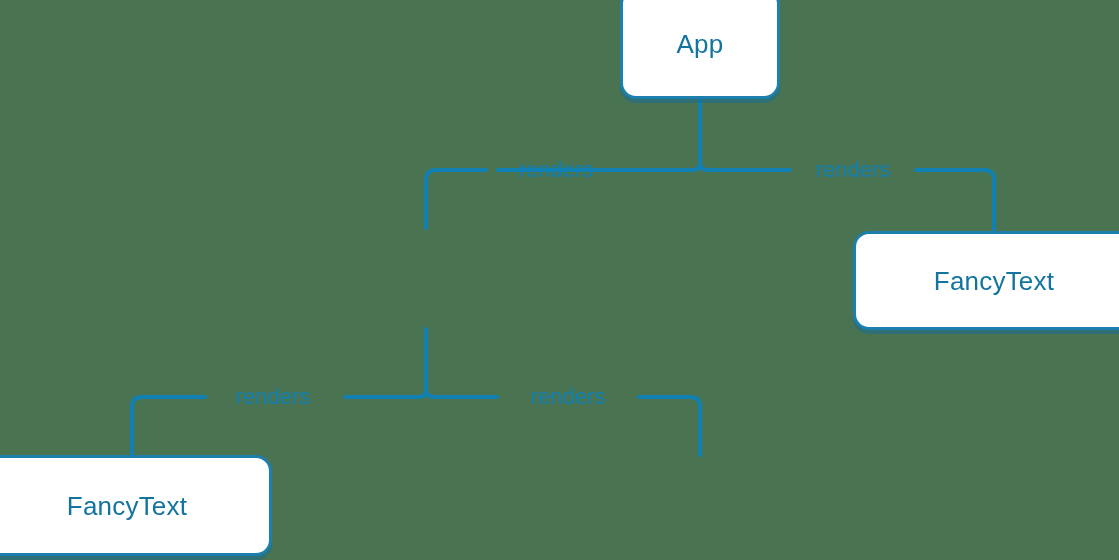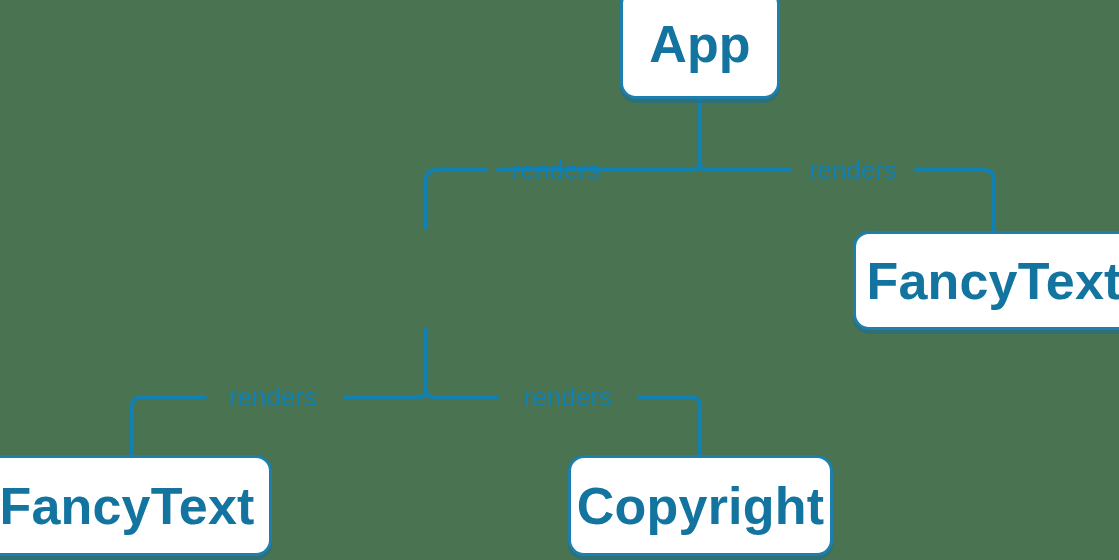--- a/index.html
+++ b/index.html
@@ -31,31 +31,31 @@
     background: #ffffff;
     border: 3px solid #1c7fad;
     border-radius: 16px;
     display: flex;
     align-items: center;
     justify-content: center;
     box-shadow: 0 4px 0 0 rgba(23, 110, 148, 0.55);
   }
   .node-label {
     color: #12749f;
-    font-size: 52px;
-    font-weight: 700;
+    font-size: 26px;
+    font-weight: 400;
     letter-spacing: 0.2px;
     line-height: 1;
     white-space: nowrap;
     text-align: right;
   }
   .edge-label {
     position: absolute;
     color: #1180b2;
-    font-size: 26px;
+    font-size: 22px;
     font-weight: 500;
     line-height: 1;
     white-space: nowrap;
     transform: translate(-50%, -50%);
   }
   
   #node-app        { left: 620px; top: -12px;  width: 160px; height: 111px; }
   #node-inspgen    { left: 197px; top: 228px;  width: 462px; height: 101px; }
   #node-fancy-right{ left: 853px; top: 231px;  width: 282px; height: 99px;  }
   #node-fancy-left { left: -18px; top: 455px;  width: 290px; height: 101px; }
@@ -93,23 +93,20 @@
 
 
   <div class="node" id="node-fancy-right">
     <span class="node-label">FancyText</span>
   </div>
 
   <div class="node" id="node-fancy-left">
     <span class="node-label">FancyText</span>
   </div>
 
-  <div class="node" id="node-copyright">
-    <span class="node-label">Copyright</span>
-  </div>
 
   <span class="edge-label" style="left:556px; top:170px;">renders</span>
 
   <span class="edge-label" style="left:853px; top:170px;">renders</span>
 
   <span class="edge-label" style="left:273px; top:397px;">renders</span>
 
   <span class="edge-label" style="left:568px; top:397px;">renders</span>
 
 </div>

